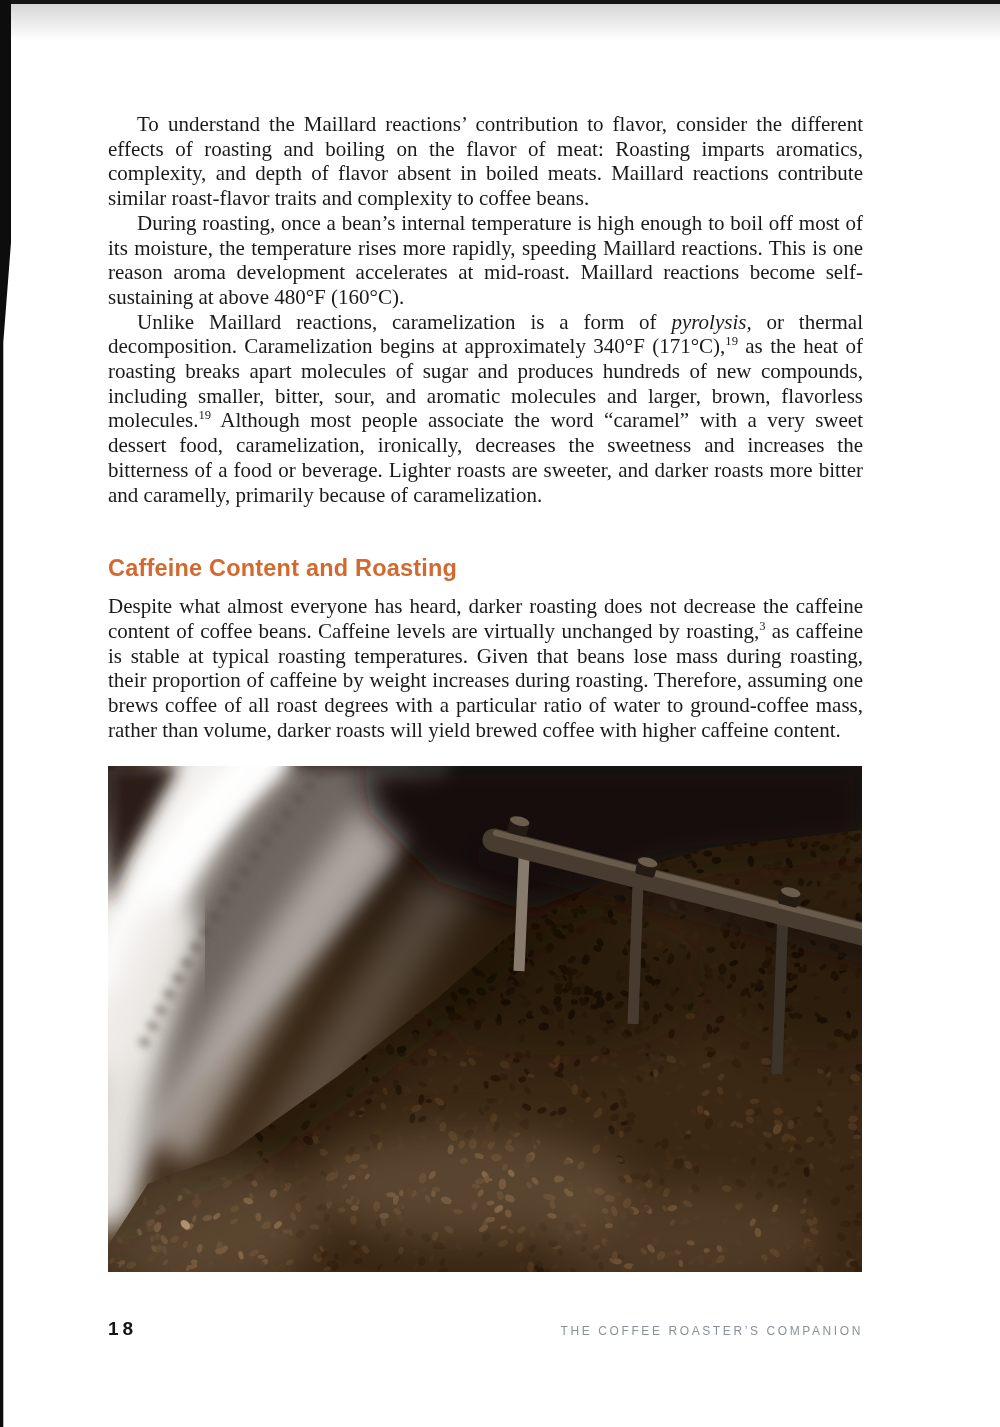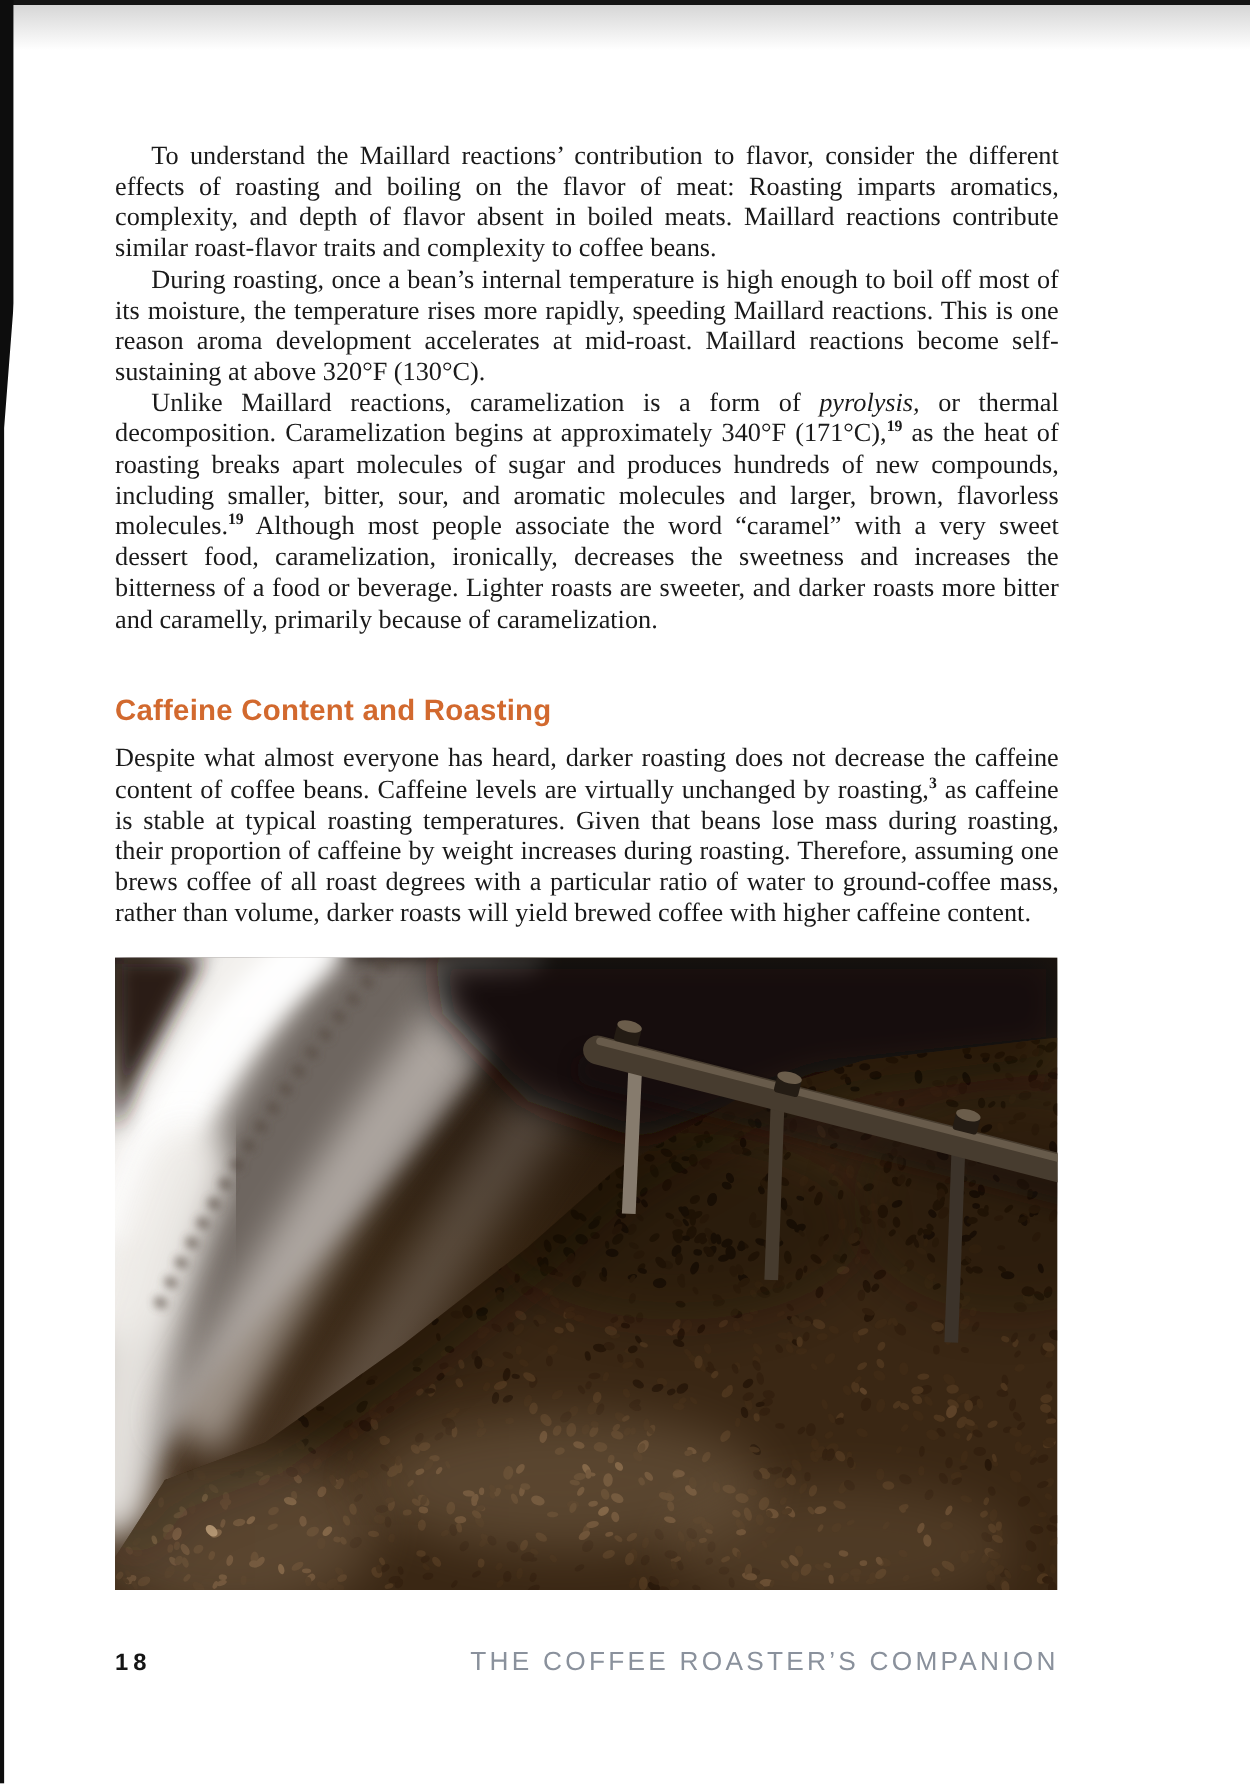--- a/index.html
+++ b/index.html
@@ -5,48 +5,48 @@
   html,body{margin:0;padding:0;}
   body{
     width:1000px;height:1427px;position:relative;overflow:hidden;
     background:#ffffff;font-family:"Liberation Serif", serif;
   }
   .top-bar{position:absolute;top:0;left:0;right:0;height:4px;background:#141414;z-index:6;}
   .top-shade{position:absolute;top:4px;left:0;right:0;height:36px;
     background:linear-gradient(#d6d6d6,#ffffff);z-index:1;}
   .left-edge{position:absolute;top:0;left:0;width:11px;height:1427px;background:#0d0d0d;z-index:7;
     clip-path:polygon(0 0,100% 0,100% 17%,30% 24%,30% 100%,0 100%);}
-  .content{position:absolute;left:92px;top:0;width:755px;z-index:2;}
+  .content{position:absolute;left:108px;top:0;width:755px;z-index:2;}
   .body-text{padding-top:112px;}
   .body-text p{margin:0;font-size:21px;line-height:24.7px;text-align:justify;color:#1a1a1a;}
   .body-text p.indent{text-indent:29px;}
-  .body-text sup{font-size:0.6em;line-height:0;vertical-align:super;font-weight:bold;}
+  .body-text sup{font-size:0.6em;line-height:0;vertical-align:super;}
   .body-text em{}
   h2.section-heading{
     font-family:"Liberation Sans", sans-serif;font-weight:bold;font-size:23.5px;
     margin:27px 0 12px 0;letter-spacing:0.2px;
   }
   .photo{margin-top:24px;width:754px;height:506px;position:relative;}
   .photo svg{display:block;}
   .footer{display:flex;justify-content:space-between;align-items:baseline;
     margin-top:46px;font-family:"Liberation Sans", sans-serif;}
   .page-num{font-weight:bold;font-size:19px;letter-spacing:4px;color:#151515;}
-  .running-title{font-size:21px;letter-spacing:2.6px;color:#8a919c;font-weight:normal;}
+  .running-title{font-size:12px;letter-spacing:2.6px;color:#8a919c;font-weight:normal;}
 </style>
 </head>
 <body>
 
 <div class="top-bar"></div>
 <div class="top-shade"></div>
 <div class="left-edge"></div>
 
 <div class="content">
   <div class="body-text">
     <p class="indent"><span>To understand the Maillard reactions’ contribution to flavor, consider the different effects of roasting and boiling on the flavor of meat: Roasting imparts aromatics, complexity, and depth of flavor absent in boiled meats. Maillard reactions contribute similar roast-flavor traits and complexity to coffee beans.</span></p>
-    <p class="indent"><span>During roasting, once a bean’s internal temperature is high enough to boil off most of its moisture, the temperature rises more rapidly, speeding Maillard reactions. This is one reason aroma development accelerates at mid-roast. Maillard reactions become self-sustaining at above 320°F (130°C).</span></p>
+    <p class="indent"><span>During roasting, once a bean’s internal temperature is high enough to boil off most of its moisture, the temperature rises more rapidly, speeding Maillard reactions. This is one reason aroma development accelerates at mid-roast. Maillard reactions become self-sustaining at above 480°F (160°C).</span></p>
     <p class="indent"><span>Unlike Maillard reactions, caramelization is a form of </span><em>pyrolysis,</em><span> or thermal decomposition. Caramelization begins at approximately 340°F (171°C),</span><sup>19</sup><span> as the heat of roasting breaks apart molecules of sugar and produces hundreds of new compounds, including smaller, bitter, sour, and aromatic molecules and larger, brown, flavorless molecules.</span><sup>19</sup><span> Although most people associate the word “caramel” with a very sweet dessert food, caramelization, ironically, decreases the sweetness and increases the bitterness of a food or beverage. Lighter roasts are sweeter, and darker roasts more bitter and caramelly, primarily because of caramelization.</span></p>
 
     <h2 class="section-heading" style="color: rgb(210, 105, 46); margin-top: 48px;">Caffeine Content and Roasting</h2>
 
     <p><span>Despite what almost everyone has heard, darker roasting does not decrease the caffeine content of coffee beans. Caffeine levels are virtually unchanged by roasting,</span><sup>3</sup><span> as caffeine is stable at typical roasting temperatures. Given that beans lose mass during roasting, their proportion of caffeine by weight increases during roasting. Therefore, assuming one brews coffee of all roast degrees with a particular ratio of water to ground-coffee mass, rather than volume, darker roasts will yield brewed coffee with higher caffeine content.</span></p>
   </div>
 
   <div class="photo">
     <svg width="754" height="506" viewBox="0 0 754 506" xmlns="http://www.w3.org/2000/svg">
       <defs>

